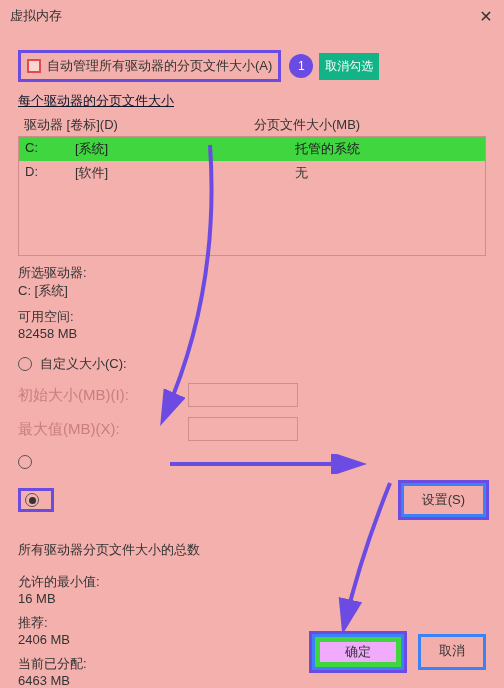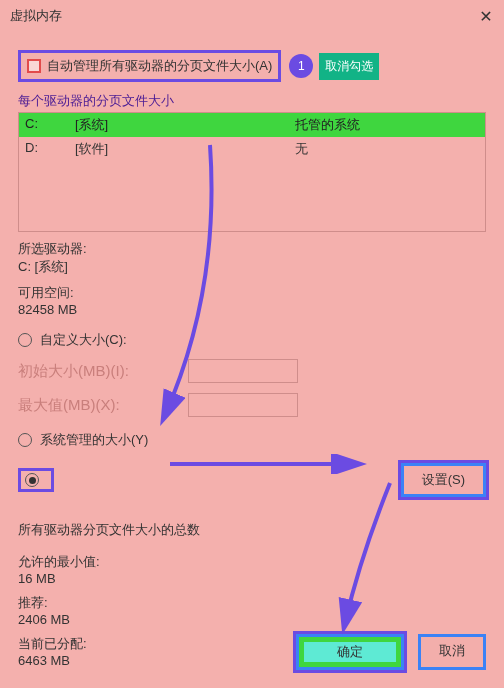--- a/index.html
+++ b/index.html
@@ -12,21 +12,21 @@
 .content { padding: 10px 18px; }
 
 .checkbox-row { display: flex; align-items: center; padding: 4px 6px; border: 3px solid #6b4be2; width: fit-content; }
 .checkbox-row .cb { width: 14px; height: 14px; border: 2px solid #e24b4b; background: #f9d6d4; margin-right: 6px; }
 
 .step-badge { display: inline-flex; width: 24px; height: 24px; border-radius: 50%; background: #6b4be2; color: #fff; align-items: center; justify-content: center; font-size: 12px; margin-left: 8px; }
 .tag-btn { display: inline-flex; background: #12b386; color: #fff; padding: 5px 6px; margin-left: 6px; font-size: 12px; }
 
 .row1 { display: flex; align-items: center; margin-top: 8px; }
 
-.section-label { margin-top: 10px; color: #4c1d95; }
+.section-label { margin-top: 10px; color: #0f172a; text-decoration: underline; }
 
 .list-head { display: flex; margin-top: 6px; padding: 0 6px; }
 .list-head .c1 { width: 230px; }
 .list-head .c2 { flex: 1; }
 
 .listbox { margin-top: 2px; border: 1px solid #cf8d8b; height: 120px; background: #f4b0ad; }
 .listrow { display: flex; padding: 3px 6px; font-size: 13px; }
 .listrow.sel { background: #3fd63f; color: #222; }
 .listrow .d1 { width: 50px; }
 .listrow .d2 { width: 180px; }
@@ -47,21 +47,21 @@
 .hl { border: 3px solid #6b4be2; padding: 2px 4px; display: inline-flex; align-items: center; }
 
 .set-row { display: flex; align-items: center; margin-top: 14px; }
 .set-row .spacer { flex: 1; position: relative; }
 .btn { border: 3px solid #3b82f6; background: #f3aeab; padding: 5px 18px; cursor: pointer; color: #333; font-size: 13px; }
 .btn.hlbtn { outline: 3px solid #6b4be2; }
 
 .totals-title { margin-top: 24px; }
 
 .bottom-row { position: absolute; bottom: 18px; right: 18px; display: flex; gap: 14px; }
-.btn.ok { outline: 3px solid #6b4be2; box-shadow: 0 0 0 5px #3fd63f inset; padding: 6px 38px; background: #5eead4; }
+.btn.ok { outline: 3px solid #6b4be2; box-shadow: 0 0 0 5px #3fd63f inset; padding: 6px 30px; background: #f0abfc; }
 
 
 .arrow { position: absolute; pointer-events: none; }
 .arrow svg { display: block; }
 </style>
 </head>
 <body>
 
 <div class="titlebar">
   <span class="title">虚拟内存</span>
@@ -74,20 +74,24 @@
     <div class="checkbox-row hl-outer">
       <span class="cb"></span>
       <span>自动管理所有驱动器的分页文件大小(A)</span>
     </div>
     <span class="step-badge">1</span>
     <span class="tag-btn">取消勾选</span>
   </div>
 
   <div class="section-label">每个驱动器的分页文件大小</div>
 
+  <div class="list-head">
+    <span class="c1">驱动器  [卷标](D)</span>
+    <span class="c2">分页文件大小(MB)</span>
+  </div>
 
   <div class="listbox">
     <div class="listrow sel">
       <span class="d1">C:</span>
       <span class="d2">[系统]</span>
       <span class="d3">托管的系统</span>
     </div>
     <div class="listrow">
       <span class="d1">D:</span>
       <span class="d2">[软件]</span>
@@ -113,21 +117,20 @@
     <span class="lbl">初始大小(MB)(I):</span>
     <span class="inp"></span>
   </div>
   <div class="input-row">
     <span class="lbl">最大值(MB)(X):</span>
     <span class="inp"></span>
   </div>
 
   <div class="radio-row">
     <span class="r"></span>
-    <span>系统管理的大小(Y)</span>
   </div>
 
   <div class="set-row">
     <span class="hl">
       <span class="radio-row" style="margin-top:0;">
         <span class="r sel"></span>
       </span>
     </span>
     <span class="spacer"></span>
     <span class="btn hlbtn">设置(S)</span>

